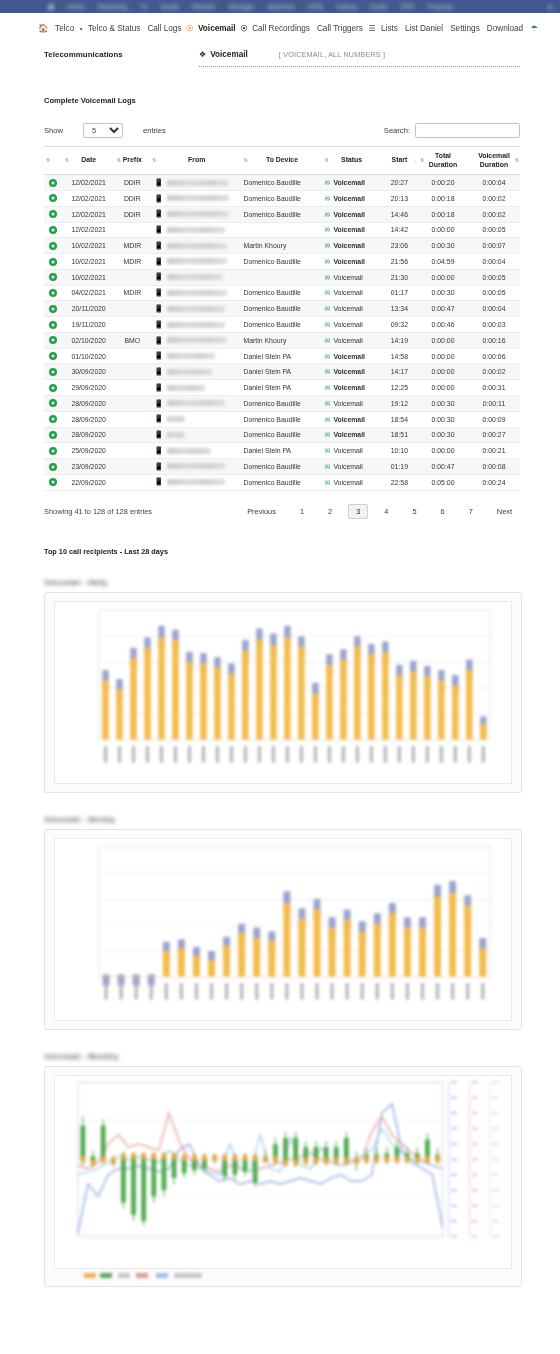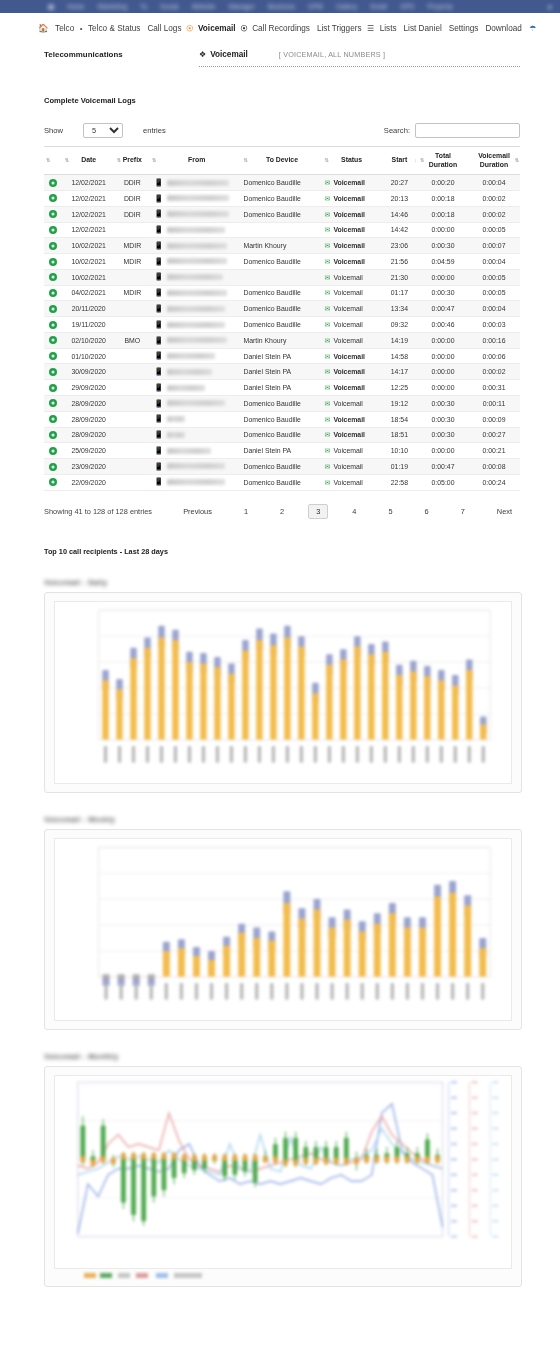--- a/index.html
+++ b/index.html
@@ -162,21 +162,21 @@
   }
   .status-cell{ display:flex; align-items:center; gap:3px; }
   .mail-ico{ color:#2f9e4f; font-size:7px; line-height:1;}
   .status-txt{ color:#2e2e2e; }
   .status-txt.bold{ font-weight:bold; }
 
   .dt-footer{
     display:flex; align-items:center; justify-content:space-between;
     font-size:7.4px; color:#444; margin-top:13px;
   }
-  .pager{ display:flex; align-items:center; gap:16px;}
+  .pager{ display:flex; align-items:center; gap:8px;}
   .pg{
     padding:2px 7px; font-size:7.4px; color:#3a3a3a;
     border:1px solid transparent; border-radius:2px; cursor:default;
   }
   .pg.cur{ border:1px solid #cfcfcf; background:#f2f2f2; color:#222;}
 
   
   .rec-wrap{ padding:0 52px 0 44px; margin-top:28px;}
   .rec-title{ font-size:7.3px; font-weight:bold; color:#222; }
   .rec-empty{ font-size:7.6px; color:#3a3a3a; margin-top:11px;}
@@ -232,21 +232,21 @@
   <div class="cb-inner">
     <span class="cb-home">🏠</span>
     <a class="cb-link">Telco</a>
     <span class="cb-dot">•</span>
     <a class="cb-link">Telco &amp; Status</a>
     <a class="cb-link">Call Logs</a>
     <span class="cb-ic-orange">⦿</span>
     <a class="cb-link cb-strong">Voicemail</a>
     <span class="cb-ic-dark">⦿</span>
     <a class="cb-link">Call Recordings</a>
-    <a class="cb-link">List Triggers</a>
+    <a class="cb-link">Call Triggers</a>
     <span class="cb-ic-burger">☰</span>
     <a class="cb-link">Lists</a>
     <a class="cb-link">List Daniel</a>
     <a class="cb-link">Settings</a>
     <a class="cb-link">Download</a>
     <span class="cb-ic-globe">☂</span>
   </div>
 </div>
 
 <div class="header-wrap">

